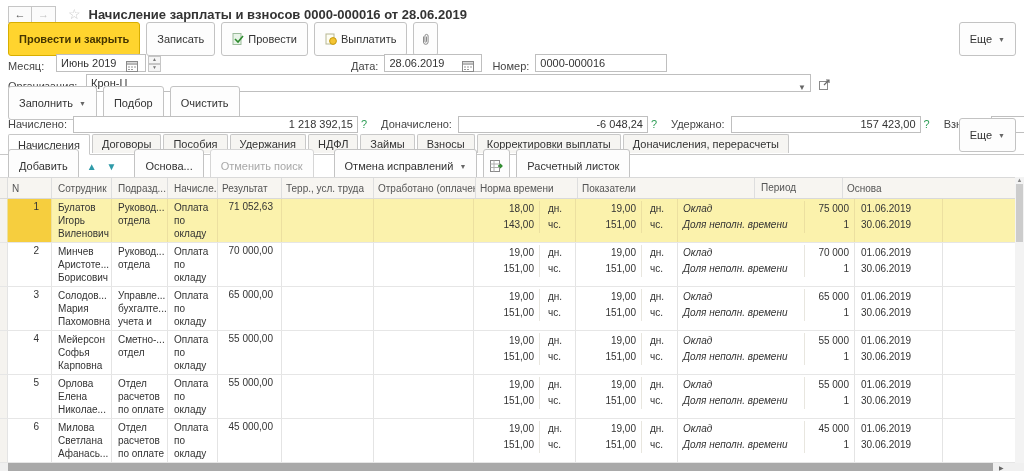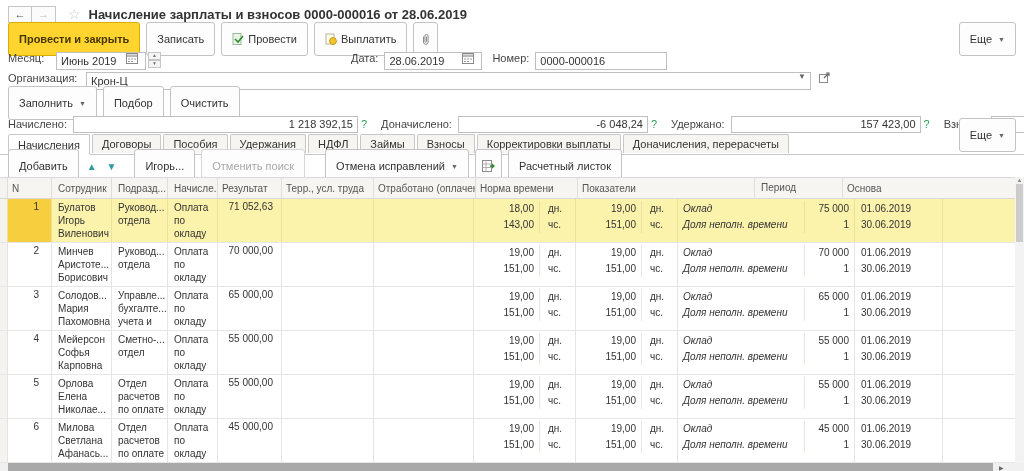--- a/index.html
+++ b/index.html
@@ -20,21 +20,21 @@
   .cmdbar { height:26px; display:flex; align-items:center; padding:0 8px; gap:6px; }
   .btn { border:1px solid #c3c3c3; border-radius:3px; background:#fdfdfd; height:34px;
     padding:0 10px; font-size:11px; color:#333; display:inline-flex; align-items:center;
     gap:4px; white-space:nowrap; cursor:default; }
   .btn.primary { background:#ffd42e; border-color:#d8ae00; font-weight:bold; color:#453500; }
   .btn.iconic { padding:0 6px; }
   .caret { font-size:7px; color:#666; margin-left:2px; }
   .spacer { flex:1; }
 
   
-  .frow { height:20px; display:flex; align-items:flex-start; padding:0 8px; font-size:11px; }
+  .frow { height:20px; display:flex; align-items:flex-end; padding:0 8px; font-size:11px; }
   .flabel { color:#444; margin-right:6px; }
   .finput { border:1px solid #bfbfbf; height:18px; font-size:11px; padding:0 4px;
     font-family:"Liberation Sans", sans-serif; color:#333; background:#fff; }
   .cal-ic { margin-left:-20px; width:14px; height:12px; display:inline-block; }
   .spin { display:inline-flex; flex-direction:column; margin-left:8px; }
   .spin span { font-size:5px; line-height:5px; color:#777; border:1px solid #c6c6c6;
     background:#f5f5f5; width:13px; height:8px; text-align:center; }
   .ddcaret { margin-left:-16px; font-size:8px; color:#666; width:14px; text-align:center; }
   .open-ic { margin-left:10px; }
 
@@ -227,21 +227,21 @@
     <button class="btn more">
       <span>Еще</span>
         <span class="caret">▼</span>
     </button>
   </div>
 
   <div class="tbar">
     <button class="btn">Добавить</button>
     <span class="flat-ic">▲</span>
     <span class="flat-ic">▼</span>
-    <button class="btn" style="margin-left:10px">Игорь...</button>
+    <button class="btn" style="margin-left:10px">Основа...</button>
     <button class="btn disabled">Отменить поиск</button>
     <button class="btn" style="margin-left:14px">
       <span>Отмена исправлений</span>
         <span class="caret">▼</span>
     </button>
     <button class="btn iconic">
       <svg width="13" height="12" viewBox="0 0 13 12">
           <rect x="0.5" y="0.5" width="9" height="11" fill="#fff" stroke="#8a8a8a"></rect>
           <path d="M0.5 4h9M0.5 7.5h9M4 0.5v11" stroke="#b0b0b0"></path>
           <path d="M8 6 L12 6 M10 4 L12 6 L10 8" stroke="#2e8b2e" stroke-width="1.3" fill="none"></path>

